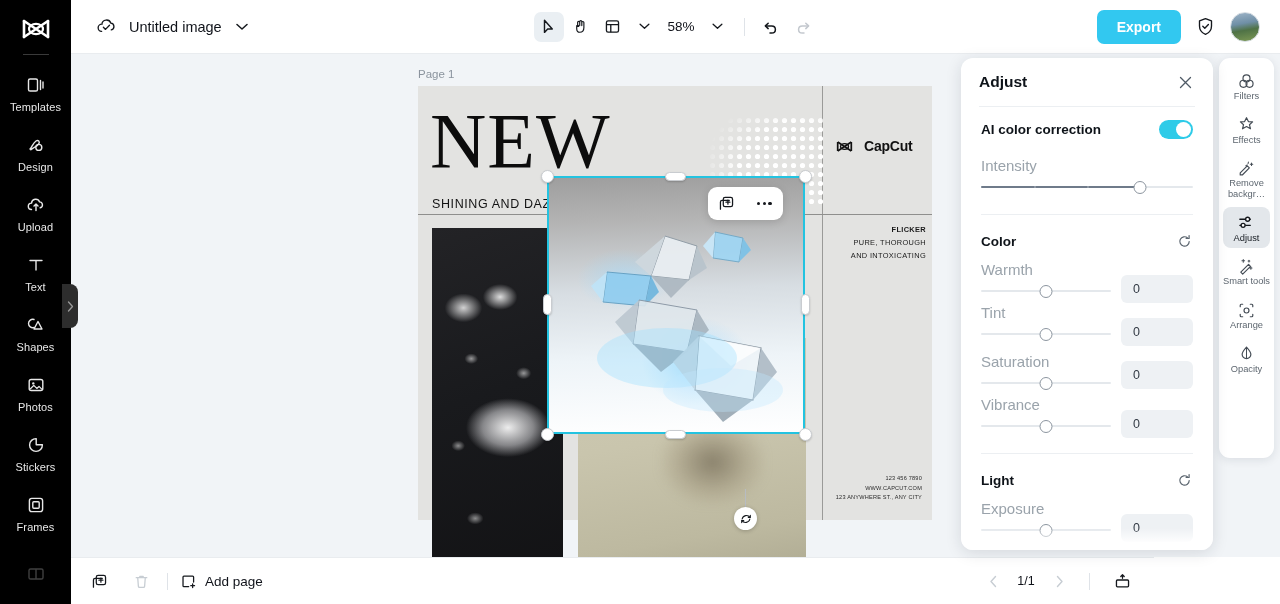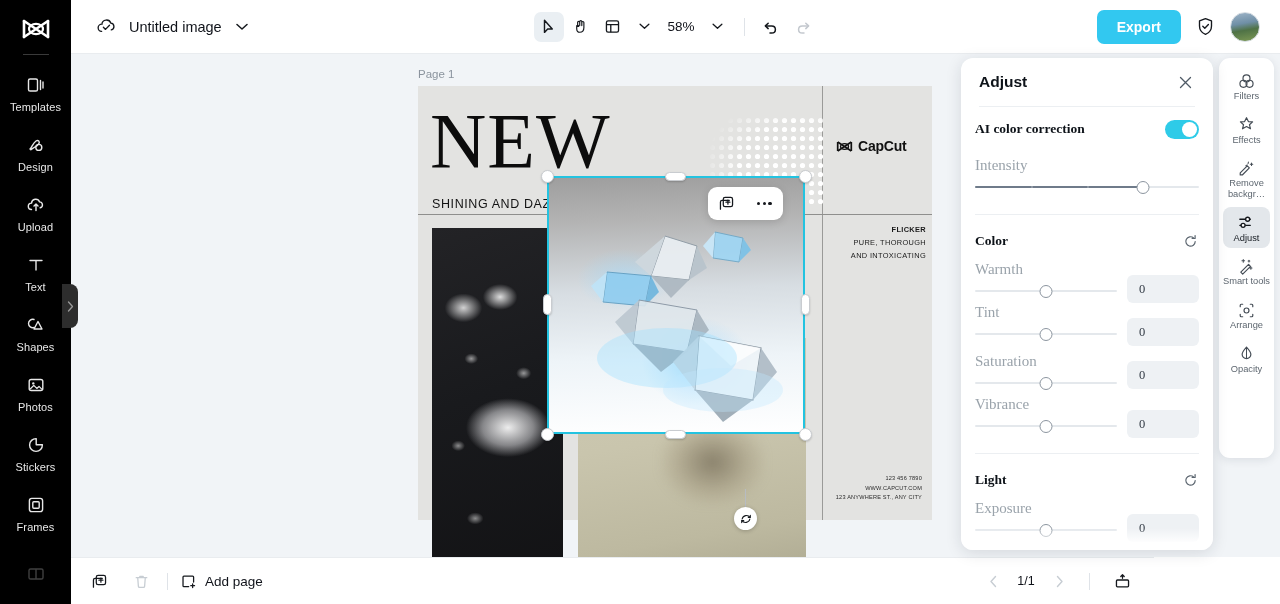--- a/index.html
+++ b/index.html
@@ -76,21 +76,21 @@
 
   .p-new {
     position: absolute; left: 12px; top: 22px; font-family: "Liberation Serif", serif;
     font-size: 78px; line-height: .85; letter-spacing: 1px; color: #0c0c0c;
   }
   .p-sub {
     position: absolute; left: 14px; top: 111px; font-size: 12.5px; letter-spacing: .6px; color: #141414;
     white-space: nowrap;
   }
   .p-dots { position: absolute; left: 290px; top: 30px; width: 118px; height: 92px; overflow: hidden; }
-  .p-capcut { position: absolute; left: 418px; top: 52px; display:flex; align-items:center; gap: 5px; }
+  .p-capcut { position: absolute; left: 418px; top: 52px; display:flex; align-items:center; gap: 11px; }
   .p-capcut .ctext { font-size: 14px; font-weight: 700; color: #111; letter-spacing: -.2px; }
   .p-flicker {
     position: absolute; left: 412px; top: 138px; width: 96px; text-align: right;
     font-size: 7.4px; line-height: 1.75; letter-spacing: .35px; color: #1a1a1a;
   }
   .p-flicker .l1 { font-weight: 600; }
   .p-contact {
     position: absolute; left: 404px; top: 388px; width: 106px; text-align: right;
     font-size: 5.6px; line-height: 1.7; letter-spacing: .2px; color: #2a2a2a;
     padding-right: 6px;
@@ -162,21 +162,21 @@
   
   .panel {
     position: absolute; right: 67px; top: 58px; width: 252px; height: 492px;
     background: #ffffff; border-radius: 12px; box-shadow: 0 3px 16px rgba(20,30,45,.13);
     z-index: 50; overflow: hidden;
   }
   .panel-head { height: 48px; display: flex; align-items: center; padding: 0 18px; }
   .panel-title { font-size: 15.5px; font-weight: 700; color: #0e1319; }
   .panel-x { margin-left: auto; width: 20px; height: 20px; display:flex; align-items:center; justify-content:center; cursor:pointer; }
   .panel-rule { height: 1px; background: #eceff2; margin: 0 18px; }
-  .panel-body { padding: 0 14px; font-family: Liberation Serif, serif; }
+  .panel-body { padding: 0 20px; }
 
   .row-toggle { display: flex; align-items: center; height: 44px; }
   .row-toggle .t { font-size: 13.5px; color: #0e1319; font-weight: 600; }
   .toggle {
     margin-left: auto; width: 34px; height: 19px; border-radius: 10px; background: #2ecbe8;
     position: relative; cursor: pointer;
   }
   .toggle::after {
     content: ""; position: absolute; right: 2px; top: 2px; width: 15px; height: 15px;
     border-radius: 50%; background: #ffffff;

